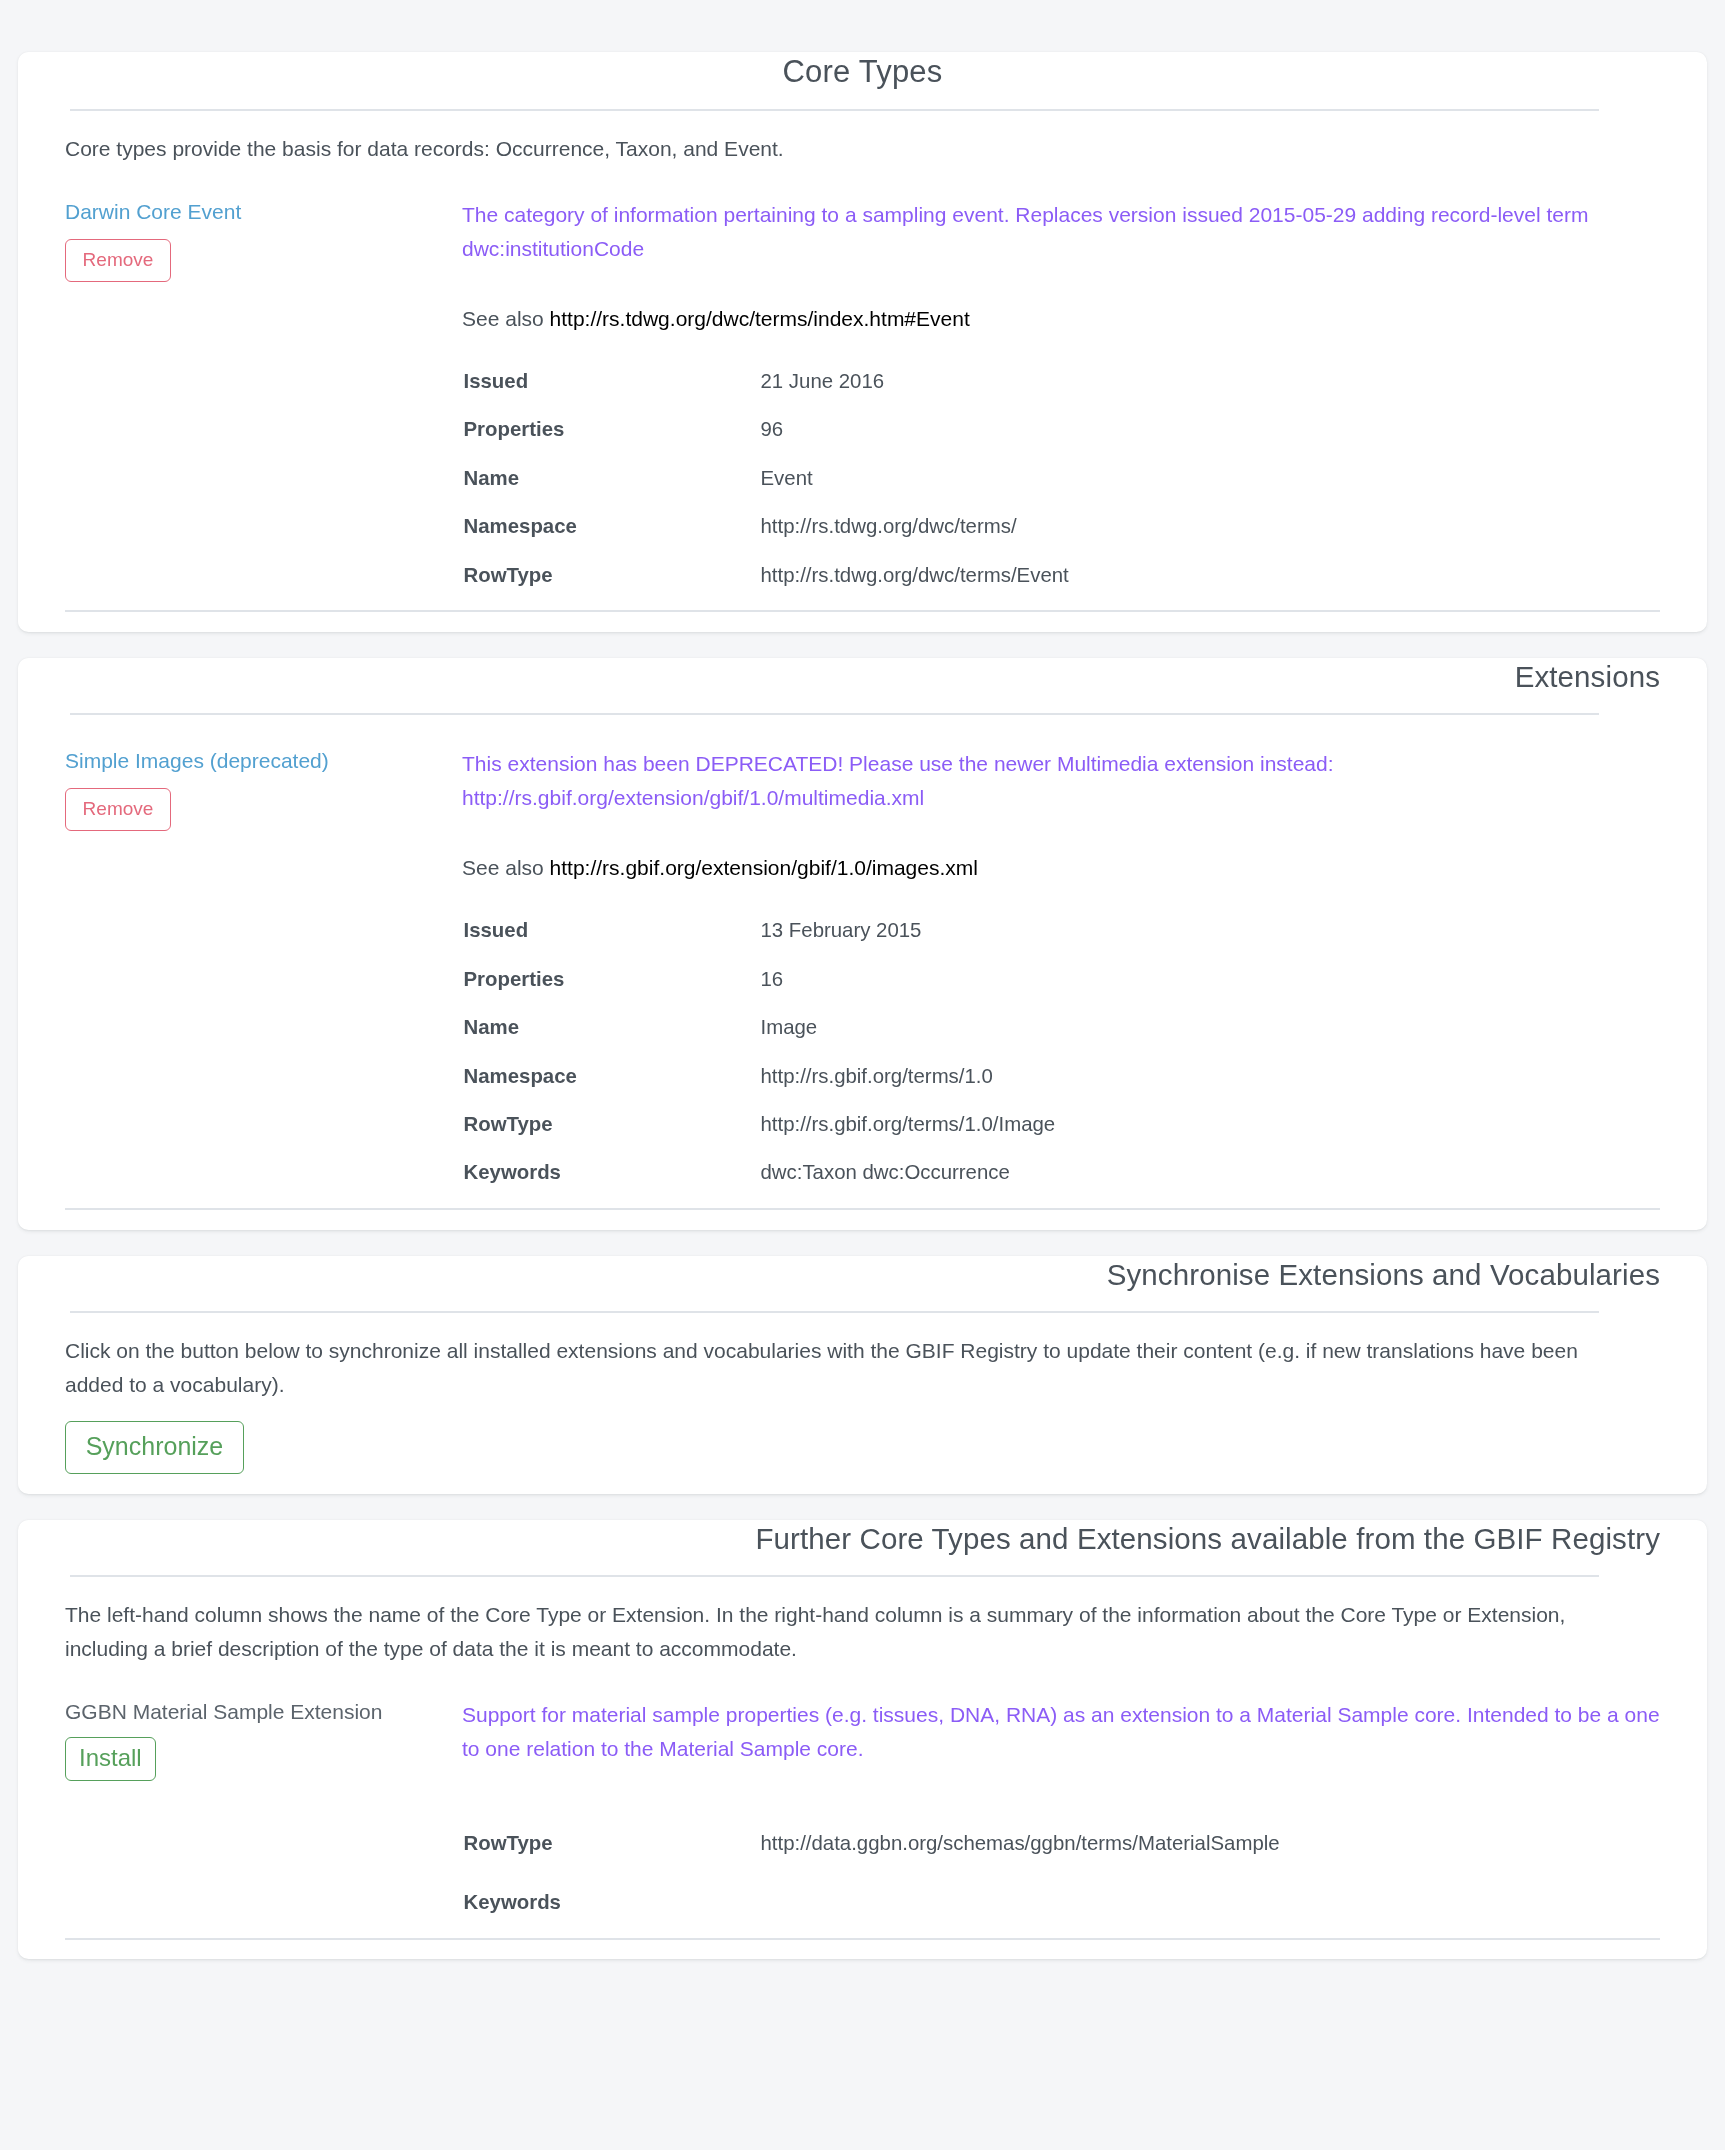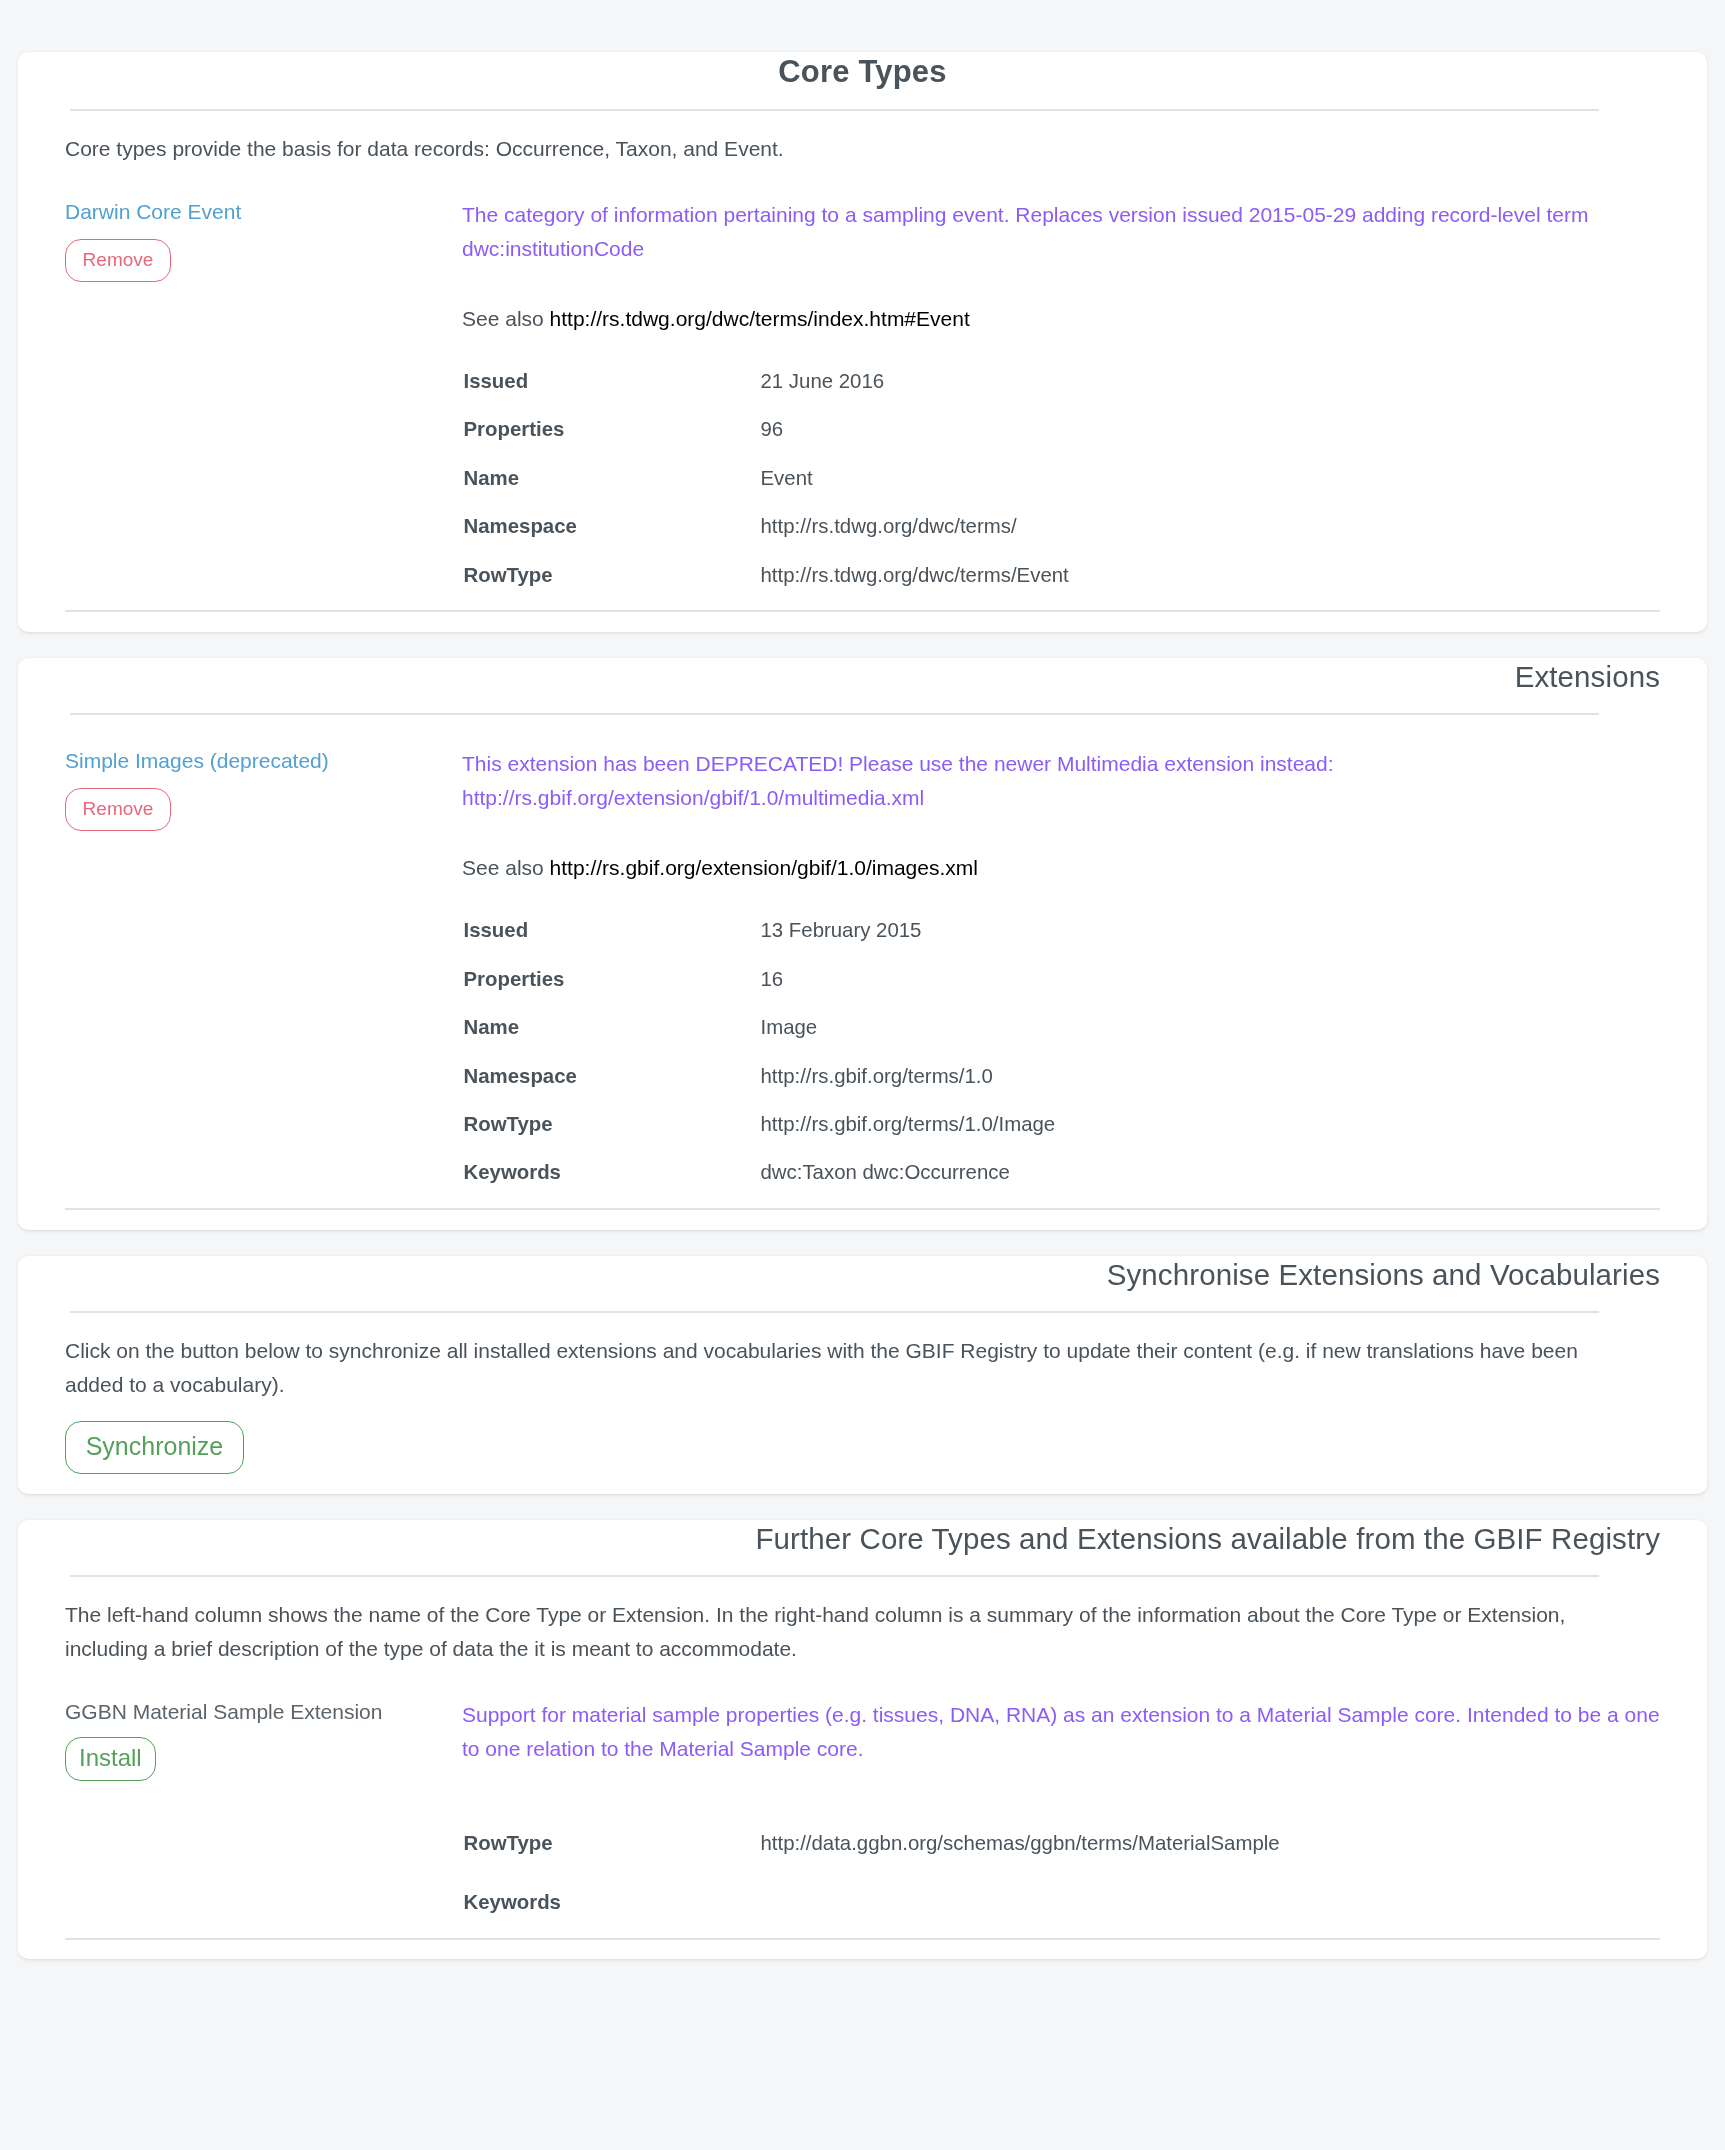--- a/index.html
+++ b/index.html
@@ -33,21 +33,21 @@
     font-weight: 400;
     color: #4a525a;
     margin: 26px 0 0 0;
     padding: 0 0 0 0;
     line-height: 1.3;
     letter-spacing: 0.1px;
     text-align: right;
   }
   h2.section-title.centered {
     text-align: center;
-    font-weight: 700;
+    font-weight: 400;
     font-size: 31px;
     margin-top: 23px;
     letter-spacing: 0.2px;
   }
 
   hr.rule {
     border: none;
     border-top: 2.3px solid #dfe3e8;
     margin: 16.6px 0 0 0;
     height: 0;
@@ -85,21 +85,21 @@
     color: #52a0d0;
     text-decoration: none;
     cursor: pointer;
   }
   .item-name.plain { color: #5c646c; }
 
   .btn {
     display: inline-block;
     margin-top: 13.6px;
     background: #ffffff;
-    border-radius: 16px;
+    border-radius: 6px;
     font-size: 19px;
     line-height: 1;
     font-family: "Liberation Sans", sans-serif;
     cursor: pointer;
     text-align: center;
   }
   .btn-remove {
     border: 1.5px solid #e4697c;
     color: #e4697c;
     padding: 10.6px 16.6px 12px 16.6px;

